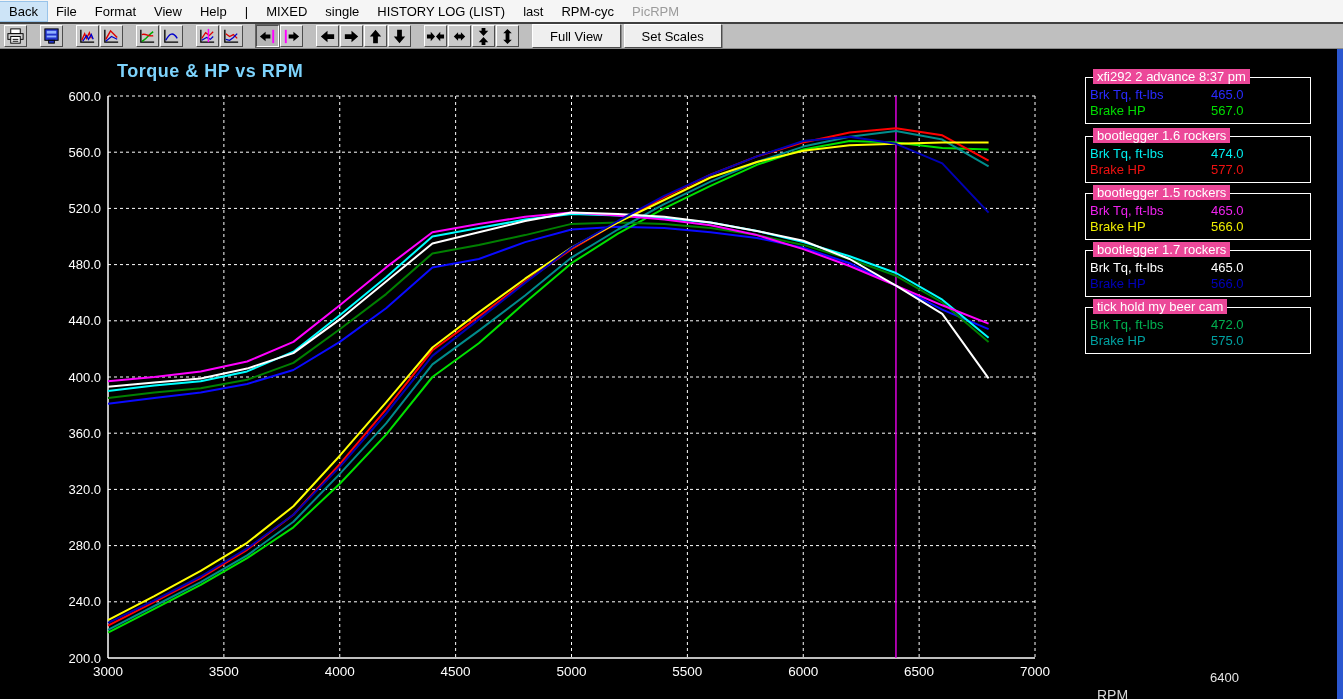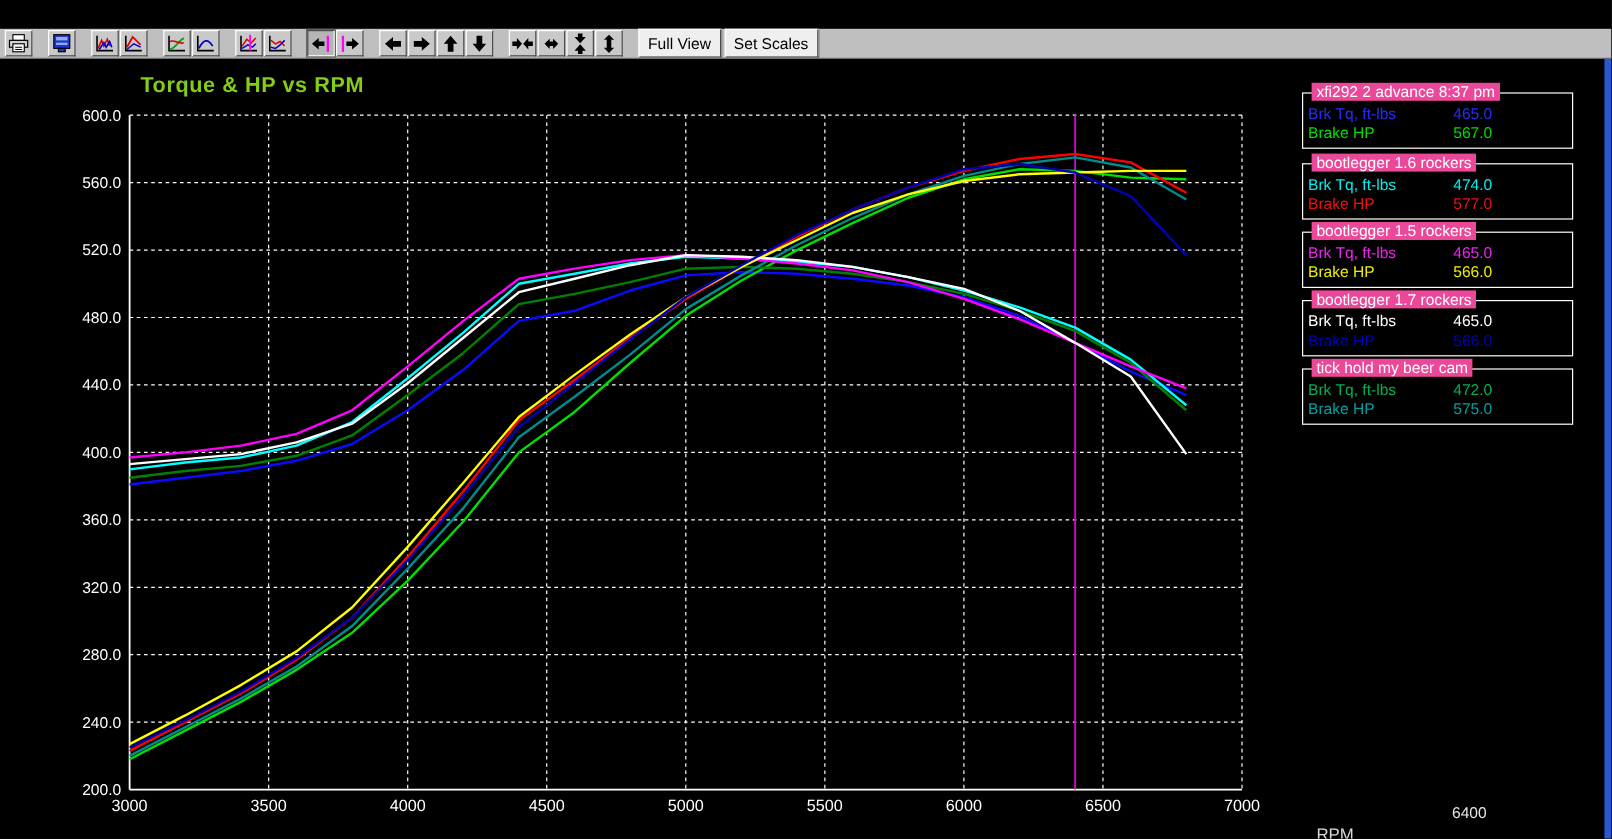--- a/index.html
+++ b/index.html
@@ -13,40 +13,54 @@
   .menu-item.disabled{color:#9b9b9b;}
   
   .toolbar{position:absolute;left:0;top:24px;width:1343px;height:25px;background:#bfbfbf;
            border-bottom:1px solid #8a8a8a;display:flex;align-items:center;padding-left:4px;box-sizing:border-box;}
   .tbtn{width:23px;height:22px;background:#c9c9c9;border:1px solid;border-color:#ffffff #4d4d4d #4d4d4d #ffffff;
         box-sizing:border-box;margin-right:1px;display:flex;align-items:center;justify-content:center;}
   .tbtn.pressed{border-color:#4d4d4d #ffffff #ffffff #4d4d4d;background:#b5b5b5;outline:1px solid #666;}
   .tbtn svg{display:block;}
   .tgap{width:12px;}
   .txtbtn{height:22px;background:#efefef;border:1px solid;border-color:#ffffff #4d4d4d #4d4d4d #ffffff;
-          box-shadow:1px 1px 0 #8a8a8a;font-size:13px;color:#000;padding:0 7px;display:flex;align-items:center;margin-right:3px;}
+          box-shadow:1px 1px 0 #8a8a8a;font-size:13px;color:#000;padding:0 17px;display:flex;align-items:center;margin-right:3px;}
   
   .chart-section{position:absolute;left:0;top:49px;width:1343px;height:650px;background:#000;}
-  .chart-title{position:absolute;left:117px;top:12px;color:#84cc16;font-size:18px;font-weight:bold;letter-spacing:.5px;}
+  .chart-title{position:absolute;left:117px;top:12px;color:#7dd3fc;font-size:18px;font-weight:bold;letter-spacing:.5px;}
   .edge-strip{position:absolute;left:1337px;top:0;width:6px;height:650px;background:#2b57cf;}
   
   .panel{position:absolute;left:1085px;width:226px;height:47px;border:1px solid #fff;box-sizing:border-box;}
   .panel-title{position:absolute;top:-9px;left:7px;background:#ec4899;padding:0 4px;color:#fff;font-size:13px;white-space:nowrap;}
   .panel-row{position:absolute;left:4px;right:4px;height:16px;font-size:13px;display:flex;}
   .panel-row .lbl{flex:none;}
   .panel-row .val{position:absolute;left:121px;}
   
   .readout-label{position:absolute;left:1097px;top:638px;color:#d8d8d8;font-size:14px;}
   .readout-value{position:absolute;left:1210px;top:621px;color:#e5e5e5;font-size:13px;}
 </style>
 </head>
 <body>
 
 <div class="app">
 
+  <div class="menubar" id="menubar">
+      <div class="menu-item hl">Back</div>
+      <div class="menu-item">File</div>
+      <div class="menu-item">Format</div>
+      <div class="menu-item">View</div>
+      <div class="menu-item">Help</div>
+      <div class="menu-item">|</div>
+      <div class="menu-item">MIXED</div>
+      <div class="menu-item">single</div>
+      <div class="menu-item">HISTORY LOG (LIST)</div>
+      <div class="menu-item">last</div>
+      <div class="menu-item">RPM-cyc</div>
+      <div class="menu-item disabled">PicRPM</div>
+    </div>
 
   <div class="toolbar" id="toolbar">
       <div class="tbtn">
         <span>
           <svg width="19" height="19" viewBox="0 0 20 20">
             <rect x="5" y="2" width="10" height="5" fill="#fff" stroke="#000"></rect>
             <rect x="2" y="7" width="16" height="6" fill="#cfcfcf" stroke="#000"></rect>
             <rect x="5" y="10" width="10" height="7" fill="#fff" stroke="#000"></rect>
             <line x1="7" y1="13" x2="13" y2="13" stroke="#000"></line>
             <line x1="7" y1="15" x2="13" y2="15" stroke="#000"></line>

